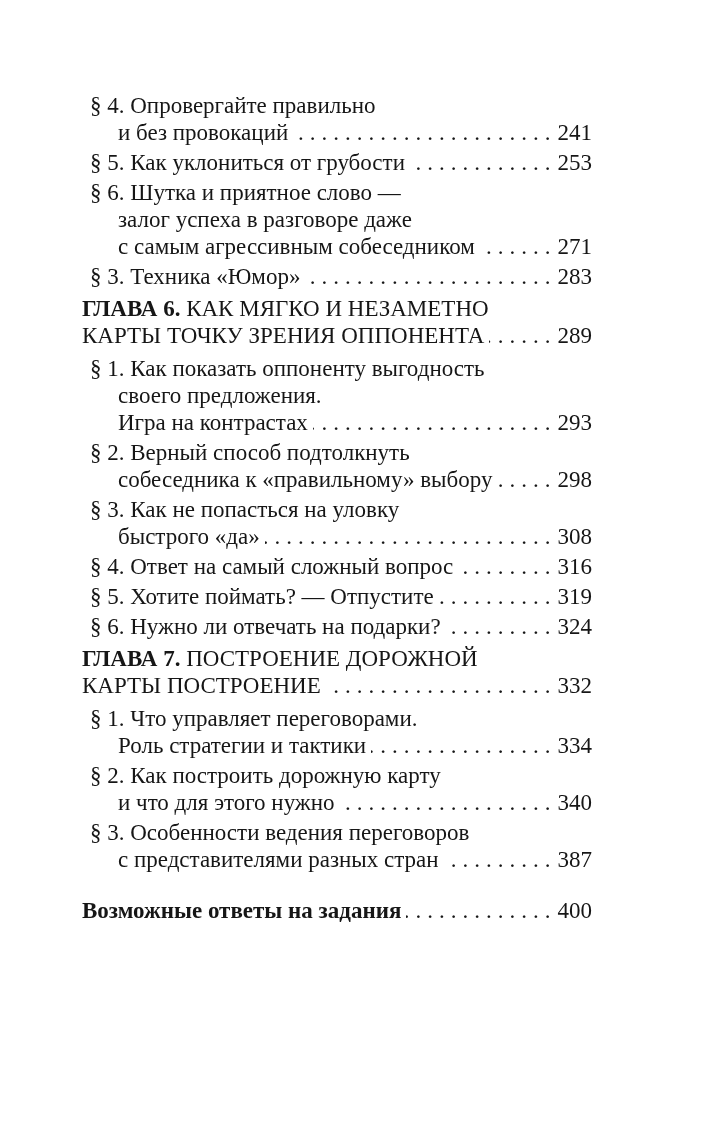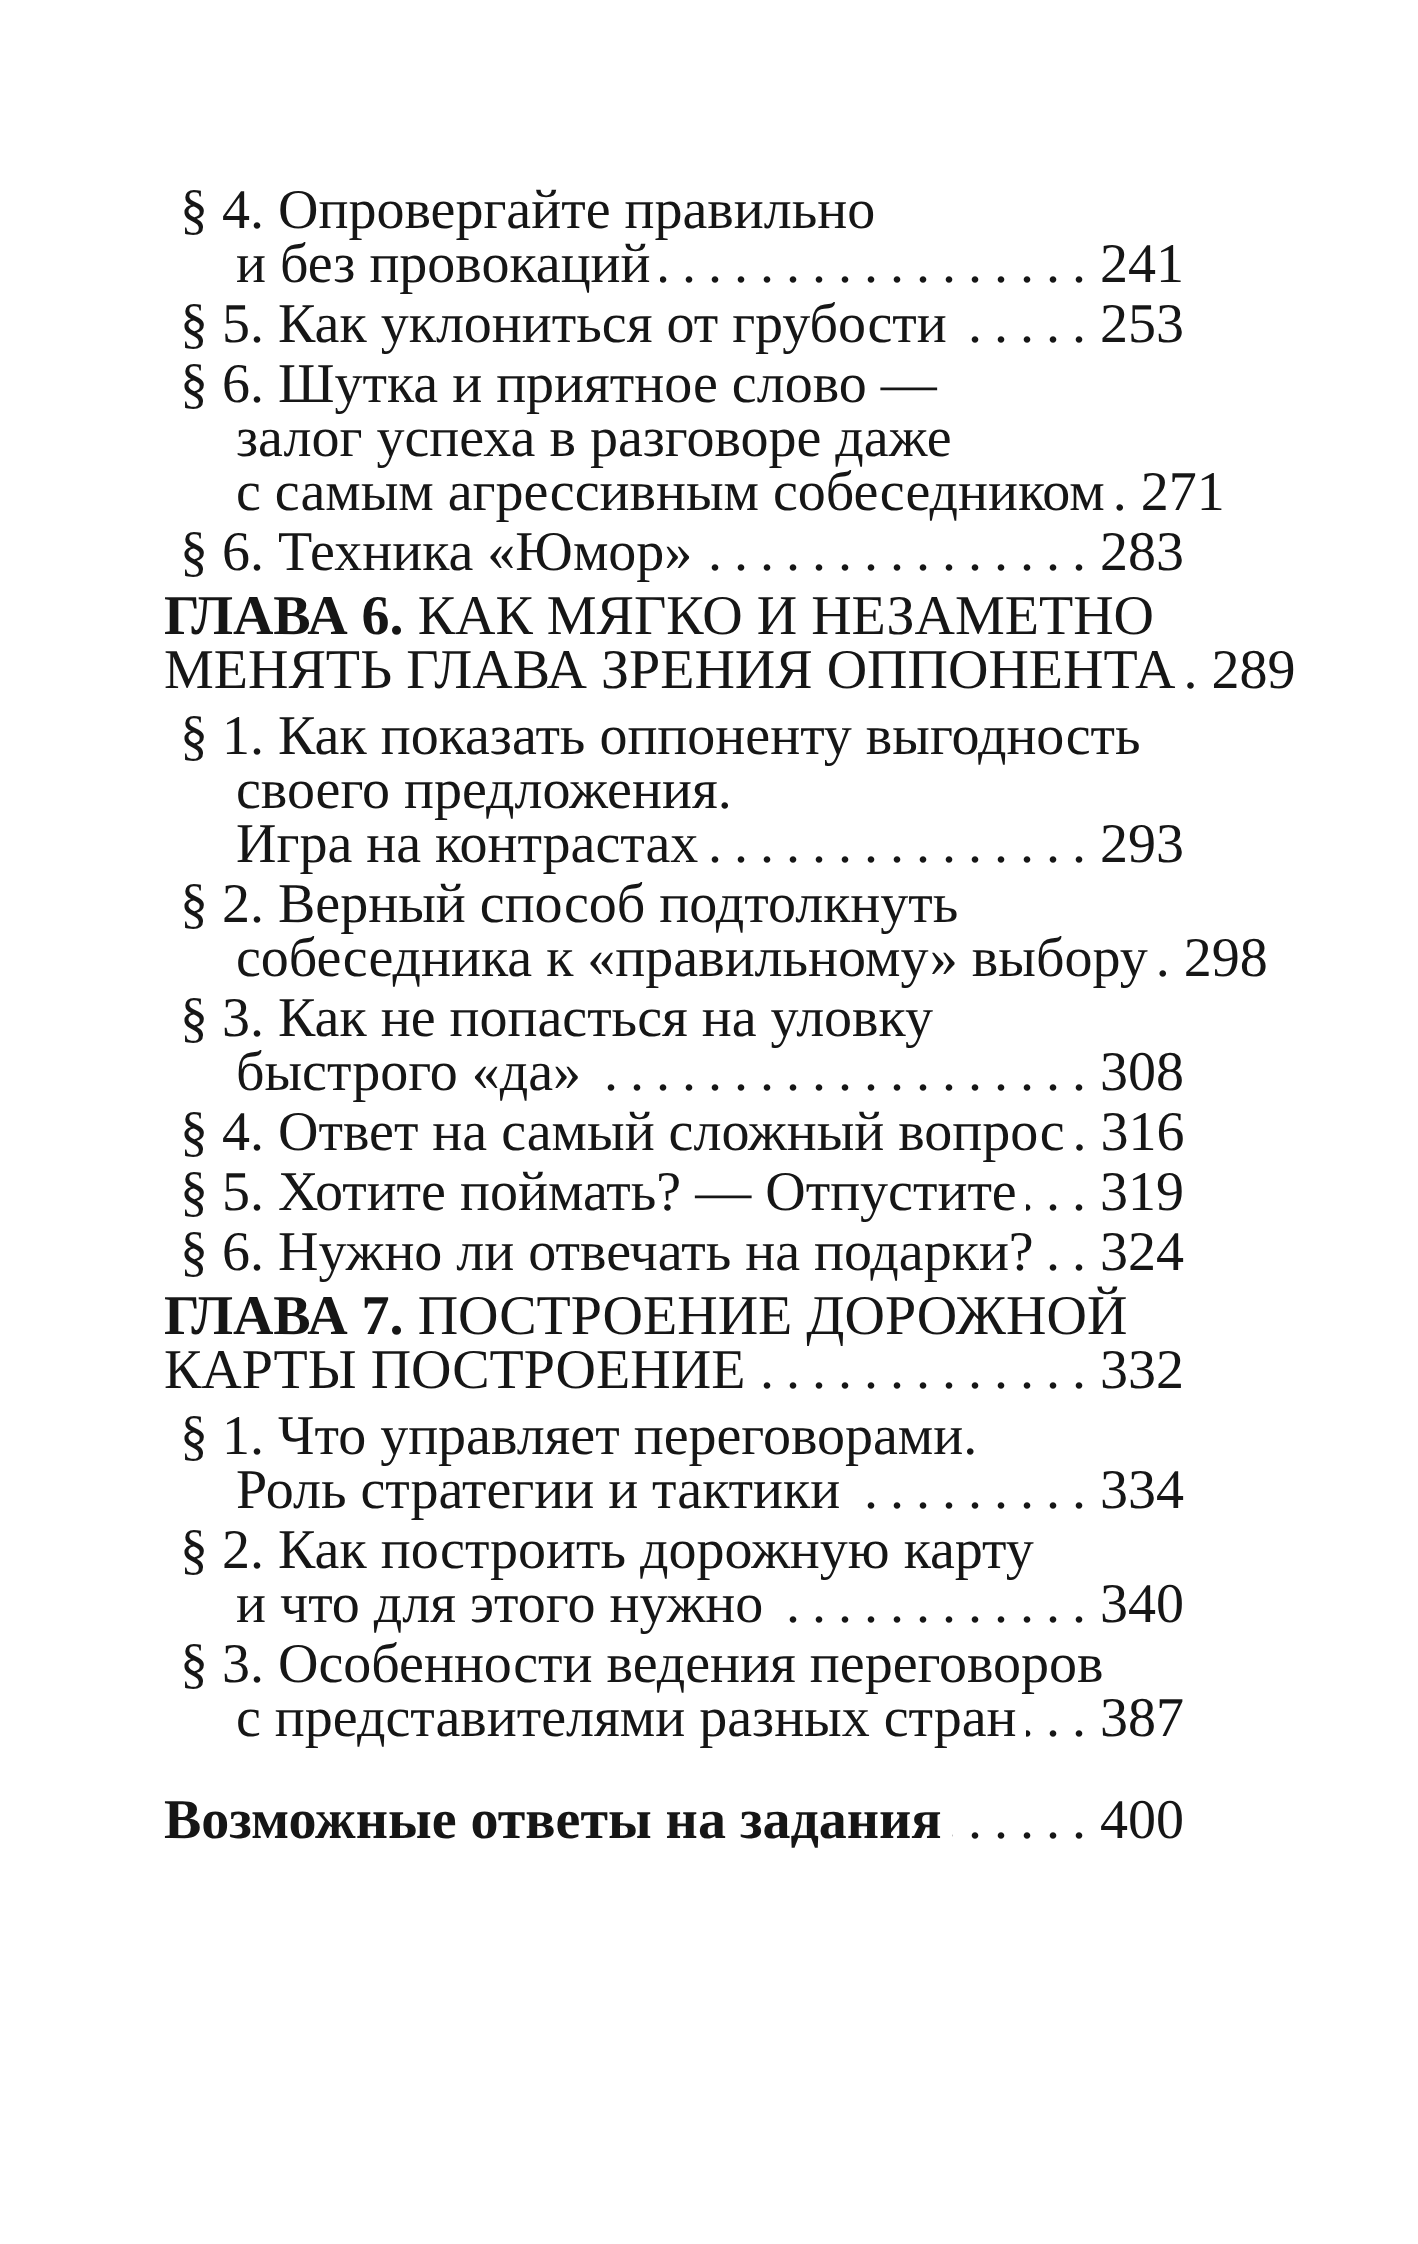--- a/index.html
+++ b/index.html
@@ -7,21 +7,21 @@
     padding: 0;
     background: #ffffff;
   }
   .page {
     position: relative;
     width: 709px;
     height: 1122px;
     background: #ffffff;
     color: #161616;
     font-family: "Liberation Serif", "DejaVu Serif", serif;
-    font-size: 28px;
+    font-size: 23px;
     line-height: 27px;
     box-sizing: border-box;
     padding: 92px 117px 0 82px;
     overflow: hidden;
   }
   .entry { margin: 0 0 3px 0; }
   .entry.item { padding-left: 8px; }
   .entry.chapter { margin-top: 5px; margin-bottom: 6px; }
   .entry.summary { margin-top: 24px; font-weight: bold; }
   .line { white-space: nowrap; }
@@ -72,30 +72,30 @@
     <div class="line cont">залог успеха в разговоре даже</div>
     <div class="line cont row">
       <span class="t">с самым агрессивным собеседником</span>
       <span class="leader"></span>
       <span class="pg">271</span>
     </div>
   </div>
 
   <div class="entry item">
     <div class="line row">
-      <span class="t">§ 6. Техника «Юмор» </span>
+      <span class="t">§ 3. Техника «Юмор» </span>
       <span class="leader"></span>
       <span class="pg">283</span>
     </div>
   </div>
 
   <div class="entry chapter">
     <div class="line"><span class="b">ГЛАВА 6.</span> <span>КАК МЯГКО И НЕЗАМЕТНО</span></div>
     <div class="line row">
-      <span class="t">МЕНЯТЬ ГЛАВА ЗРЕНИЯ ОППОНЕНТА</span>
+      <span class="t">КАРТЫ ТОЧКУ ЗРЕНИЯ ОППОНЕНТА</span>
       <span class="leader"></span>
       <span class="pg">289</span>
     </div>
   </div>
 
   <div class="entry item">
     <div class="line">§ 1. Как показать оппоненту выгодность</div>
     <div class="line cont">своего предложения.</div>
     <div class="line cont row">
       <span class="t">Игра на контрастах</span>

